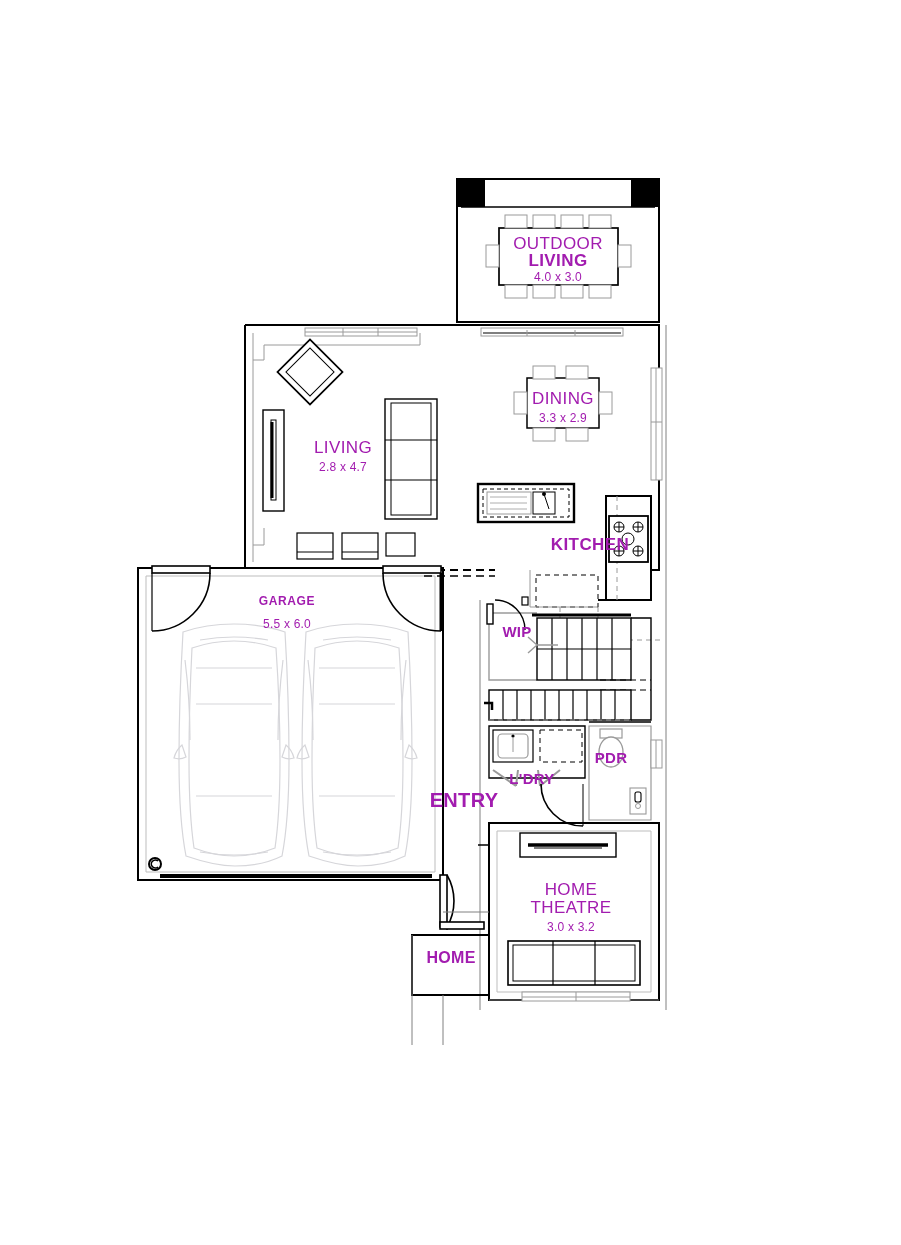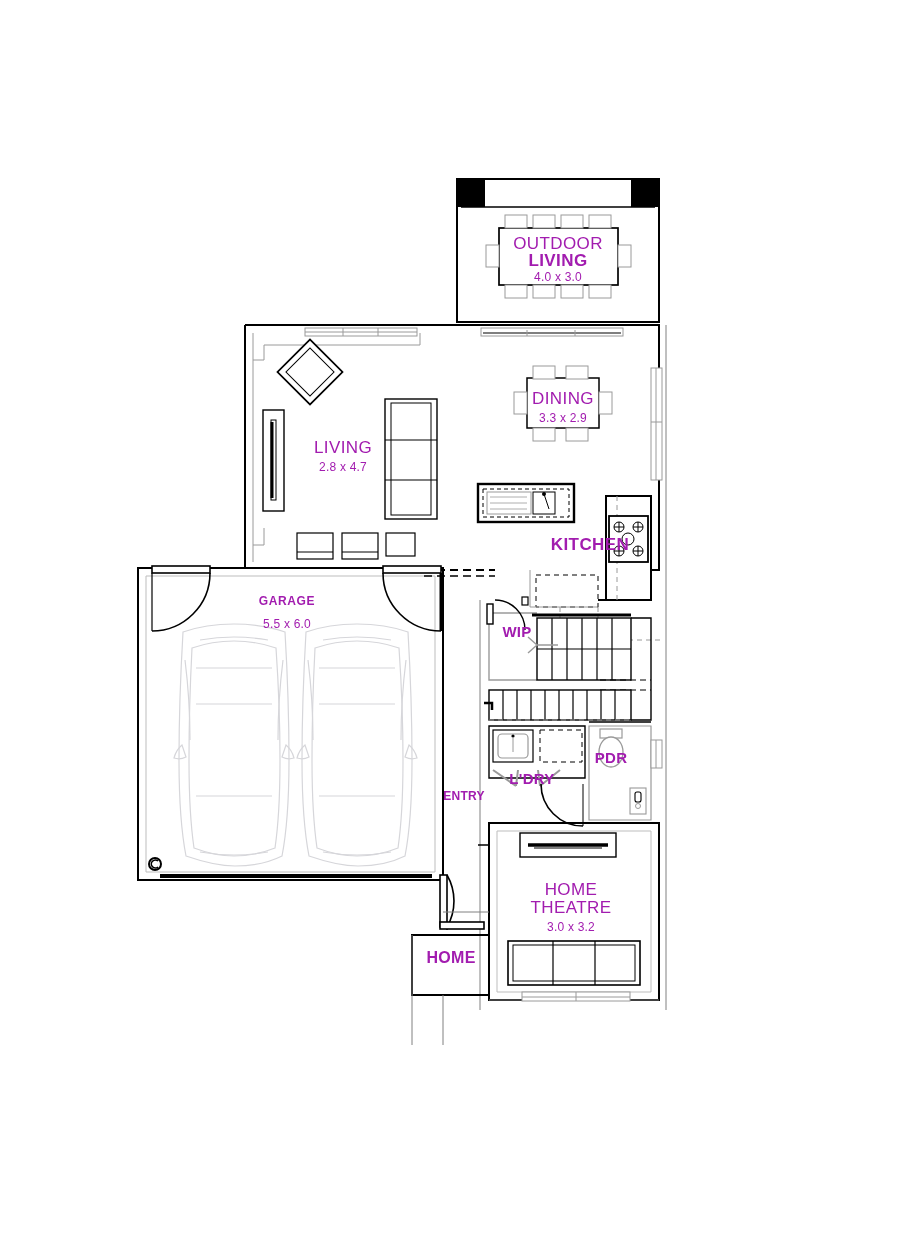--- a/index.html
+++ b/index.html
@@ -323,21 +323,21 @@
 
 <div class="lbl ctr rm-name-lg" style="left:287px;top:595px;">GARAGE</div>
 <div class="lbl ctr rm-dim" style="left:287px;top:618px; font-weight:400;">5.5 x 6.0</div>
 
 <div class="lbl ctr rm-small" style="left:511px;top:624px;margin-left:6px;">WIP</div>
 
 <div class="lbl ctr rm-small" style="left:532px;top:760px;margin-top:11px;">L'DRY</div>
 
 <div class="lbl ctr rm-small" style="left:611px;top:750px;">PDR</div>
 
-<div class="lbl ctr rm-small" style="left:464px;top:790px; font-size:12px;">ENTRY</div>
+<div class="lbl ctr rm-small" style="left:464px;top:790px; font-size:20px;">ENTRY</div>
 
 <div class="lbl ctr rm-small" style="left:451px;top:950px; font-size:16px;">HOME</div>
 
 <div class="lbl ctr rm-name-thin" style="left:571px;top:881px;">HOME</div>
 <div class="lbl ctr rm-name-thin" style="left:571px;top:899px;">THEATRE</div>
 <div class="lbl ctr rm-dim" style="left:571px;top:921px;">3.0 x 3.2</div>
 
 </div>
 
 </body></html>

